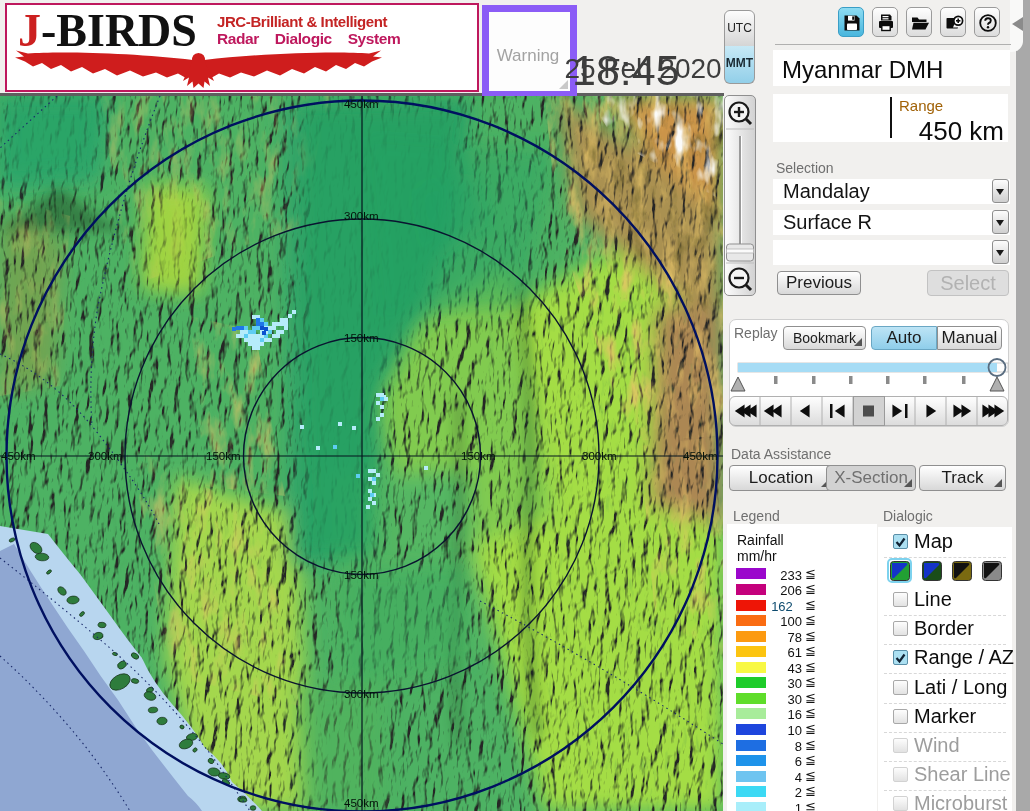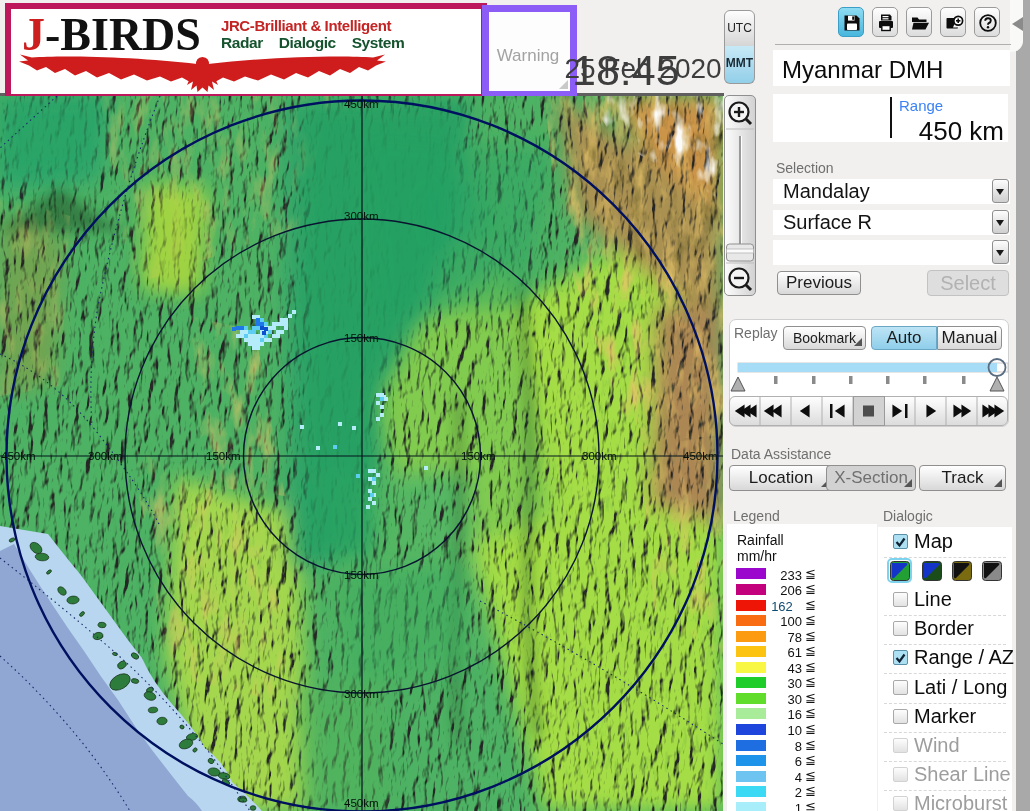--- a/index.html
+++ b/index.html
@@ -1,23 +1,23 @@
 <!DOCTYPE html>
 <html><head>
 <meta charset="utf-8">
 <style>
 html,body{margin:0;padding:0;width:1030px;height:811px;overflow:hidden;
  font-family:"Liberation Sans",sans-serif;background:#f1f0ee;}
 #topbar{position:absolute;left:0;top:0;width:1030px;height:94px;background:#f1f0ee;}
 #mapborder{position:absolute;left:0;top:93px;width:724px;height:3px;background:#5f5f5f;}
-#logo{position:absolute;left:5px;top:3px;width:470px;height:85px;background:#fff;border:6px solid #be185d;}
+#logo{position:absolute;left:5px;top:3px;width:470px;height:85px;background:#fff;border:2px solid #be185d;}
 #jbirds{position:absolute;left:11px;top:-1px;font-family:"Liberation Serif",serif;font-weight:bold;font-size:46px;color:#111;letter-spacing:0px;}
 #jbirds .j{color:#cc2020;}
 .redline1{position:absolute;left:210px;top:8px;font-size:15px;font-weight:bold;color:#c42424;letter-spacing:-0.4px;}
-.redline2{position:absolute;left:210px;top:25px;font-size:15.5px;font-weight:bold;color:#14532d;word-spacing:4px;letter-spacing:-0.4px;}
+.redline2{position:absolute;left:210px;top:25px;font-size:15.5px;font-weight:bold;color:#be185d;word-spacing:4px;letter-spacing:-0.4px;}
 #warnbox{position:absolute;left:482px;top:5px;width:81px;height:79px;background:#fdfdfd;border:7px solid #8b5cf6;}
 #warntxt{position:absolute;left:0px;top:34px;width:78px;text-align:center;font-size:17px;color:#a3a3a3;}
 #time1{position:absolute;left:572px;top:2px;width:106px;text-align:right;font-size:43px;color:#3d3d3d;margin-top:44px;}
 #time2{position:absolute;left:562px;top:53px;width:162px;white-space:nowrap;text-align:center;font-size:28px;color:#3d3d3d;}
 #utc{position:absolute;left:724px;top:10px;width:31px;height:37px;border:1px solid #9a9a9a;border-radius:6px 6px 0 0;box-sizing:border-box;background:linear-gradient(#fdfdfd,#d5d5d5);font-size:12px;color:#222;text-align:center;line-height:35px;}
 #mmt{position:absolute;left:724px;top:46px;width:31px;height:38px;border:1px solid #9a9a9a;border-top:none;border-radius:0 0 6px 6px;box-sizing:border-box;background:linear-gradient(#c7e9f6,#92cfe9);font-size:12px;font-weight:bold;color:#1a2a33;text-align:center;line-height:35px;}
 .tbtn{position:absolute;top:7px;width:26px;height:30px;border:1px solid #9b9b9b;border-radius:5px;box-sizing:border-box;background:linear-gradient(#fefefe,#dcdcdc);}
 .tbtn svg{position:absolute;left:3px;top:5px;}
 #tb1{left:838px;background:linear-gradient(#8edcf2,#49b6dd);border-color:#3a9ec6;}
 #tb2{left:872px;}
@@ -365,21 +365,21 @@
       <rect x="1.5" y="148" width="27" height="17" rx="3" fill="#e8e8e8" stroke="#8f8f8f"></rect>
       <rect x="1.5" y="153" width="27" height="4" fill="#fbfbfb" stroke="#b5b5b5" stroke-width="0.8"></rect>
 </svg>
   </div>
 <div class="grayline" style="left:775px;top:44px;width:236px"></div>
 <div class="whitebox" style="left:773px;top:50px;width:237px;height:36px">
     <div style="position:absolute;left:9px;top:6px;font-size:24px;color:#0c0c0c">Myanmar DMH</div>
   </div>
 <div class="whitebox" style="left:773px;top:94px;width:235px;height:48px">
 <div style="position:absolute;left:117px;top:3px;width:1.5px;height:41px;background:#111"></div>
-<div style="position:absolute;left:126px;top:3px;font-size:15px;color:#3b82f6">Range</div>
+<div style="position:absolute;left:126px;top:3px;font-size:15px;color:#a16207">Range</div>
 <div style="position:absolute;right:4px;top:22px;font-size:26px;color:#0c0c0c">450 km</div>
   </div>
 <div class="label" style="left:776px;top:160px">Selection</div>
 <div class="whitebox" style="left:773px;top:179px;width:237px;height:25px">
     <div style="position:absolute;left:10px;top:1px;font-size:20px;color:#141414">Mandalay</div>
   </div>
 <div class="ddbtn" style="left:992px;top:179px"></div>
 <div class="whitebox" style="left:773px;top:210px;width:237px;height:25px">
     <div style="position:absolute;left:10px;top:1px;font-size:20px;color:#141414">Surface R</div>
   </div>

